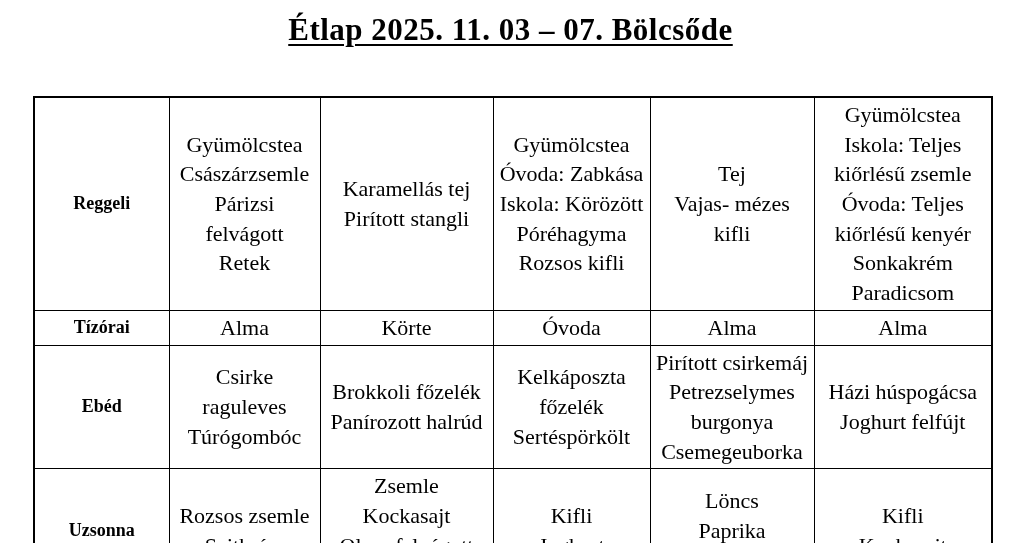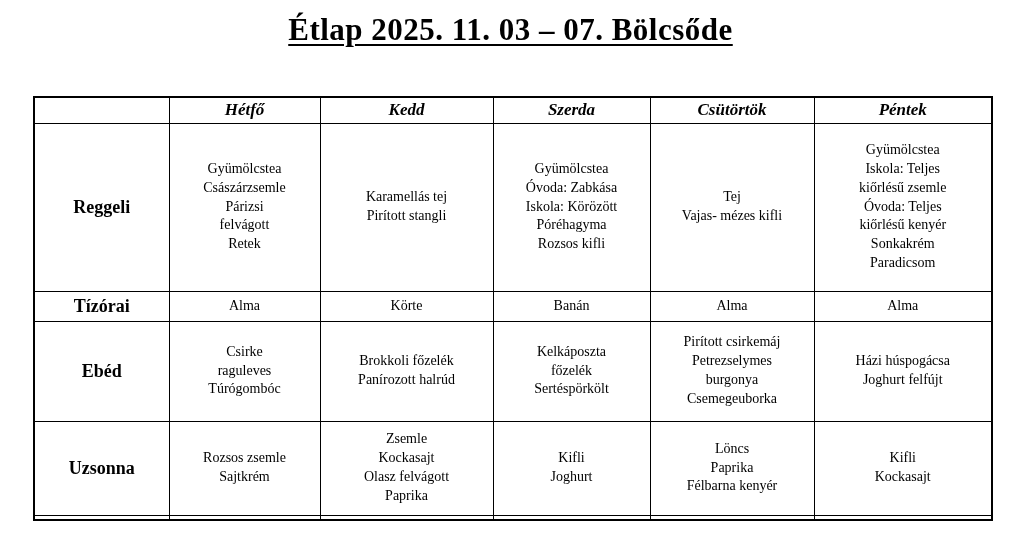--- a/index.html
+++ b/index.html
@@ -46,21 +46,21 @@
     font-size: 17px;
     font-weight: bold;
     font-style: italic;
     height: 26px;
   }
   td.row-label {
     font-size: 18px;
     font-weight: bold;
   }
   td.menu-cell {
-    font-size: 14px;
+    font-size: 22px;
     line-height: 1.35;
     white-space: pre-line;
   }
   tr.row-reggeli  { height: 168px; }
   tr.row-tizorai  { height: 30px; padding-left: 24px; }
   tr.row-ebed     { height: 100px; }
   tr.row-uzsonna  { height: 94px; }
   tr.spacer-row   { height: 5px; }
   tr.spacer-row td { padding: 0; }
 </style>
@@ -75,28 +75,20 @@
     <colgroup>
       <col style="width:135px">
       <col style="width:151px">
       <col style="width:173px">
       <col style="width:157px">
       <col style="width:164px">
       <col style="width:178px">
     </colgroup>
 
     <tbody>
-        <tr class="header-row">
-      <th class="day-header"></th>
-      <th class="day-header">Hétfő</th>
-      <th class="day-header">Kedd</th>
-      <th class="day-header">Szerda</th>
-      <th class="day-header">Csütörtök</th>
-      <th class="day-header">Péntek</th>
-    </tr>
 
     <tr class="row-reggeli">
       <td class="row-label">Reggeli</td>
       <td class="menu-cell">Gyümölcstea
 Császárzsemle
 Párizsi
 felvágott
 Retek</td>
       <td class="menu-cell">Karamellás tej
 Pirított stangli</td>
@@ -113,21 +105,21 @@
 Óvoda: Teljes
 kiőrlésű kenyér
 Sonkakrém
 Paradicsom</td>
     </tr>
 
     <tr class="row-tizorai">
       <td class="row-label">Tízórai</td>
       <td class="menu-cell">Alma</td>
       <td class="menu-cell">Körte</td>
-      <td class="menu-cell">Banán</td>
+      <td class="menu-cell">Óvoda</td>
       <td class="menu-cell">Alma</td>
       <td class="menu-cell">Alma</td>
     </tr>
 
     <tr class="row-ebed">
       <td class="row-label">Ebéd</td>
       <td class="menu-cell">Csirke
 raguleves
 Túrógombóc</td>
       <td class="menu-cell">Brokkoli főzelék

